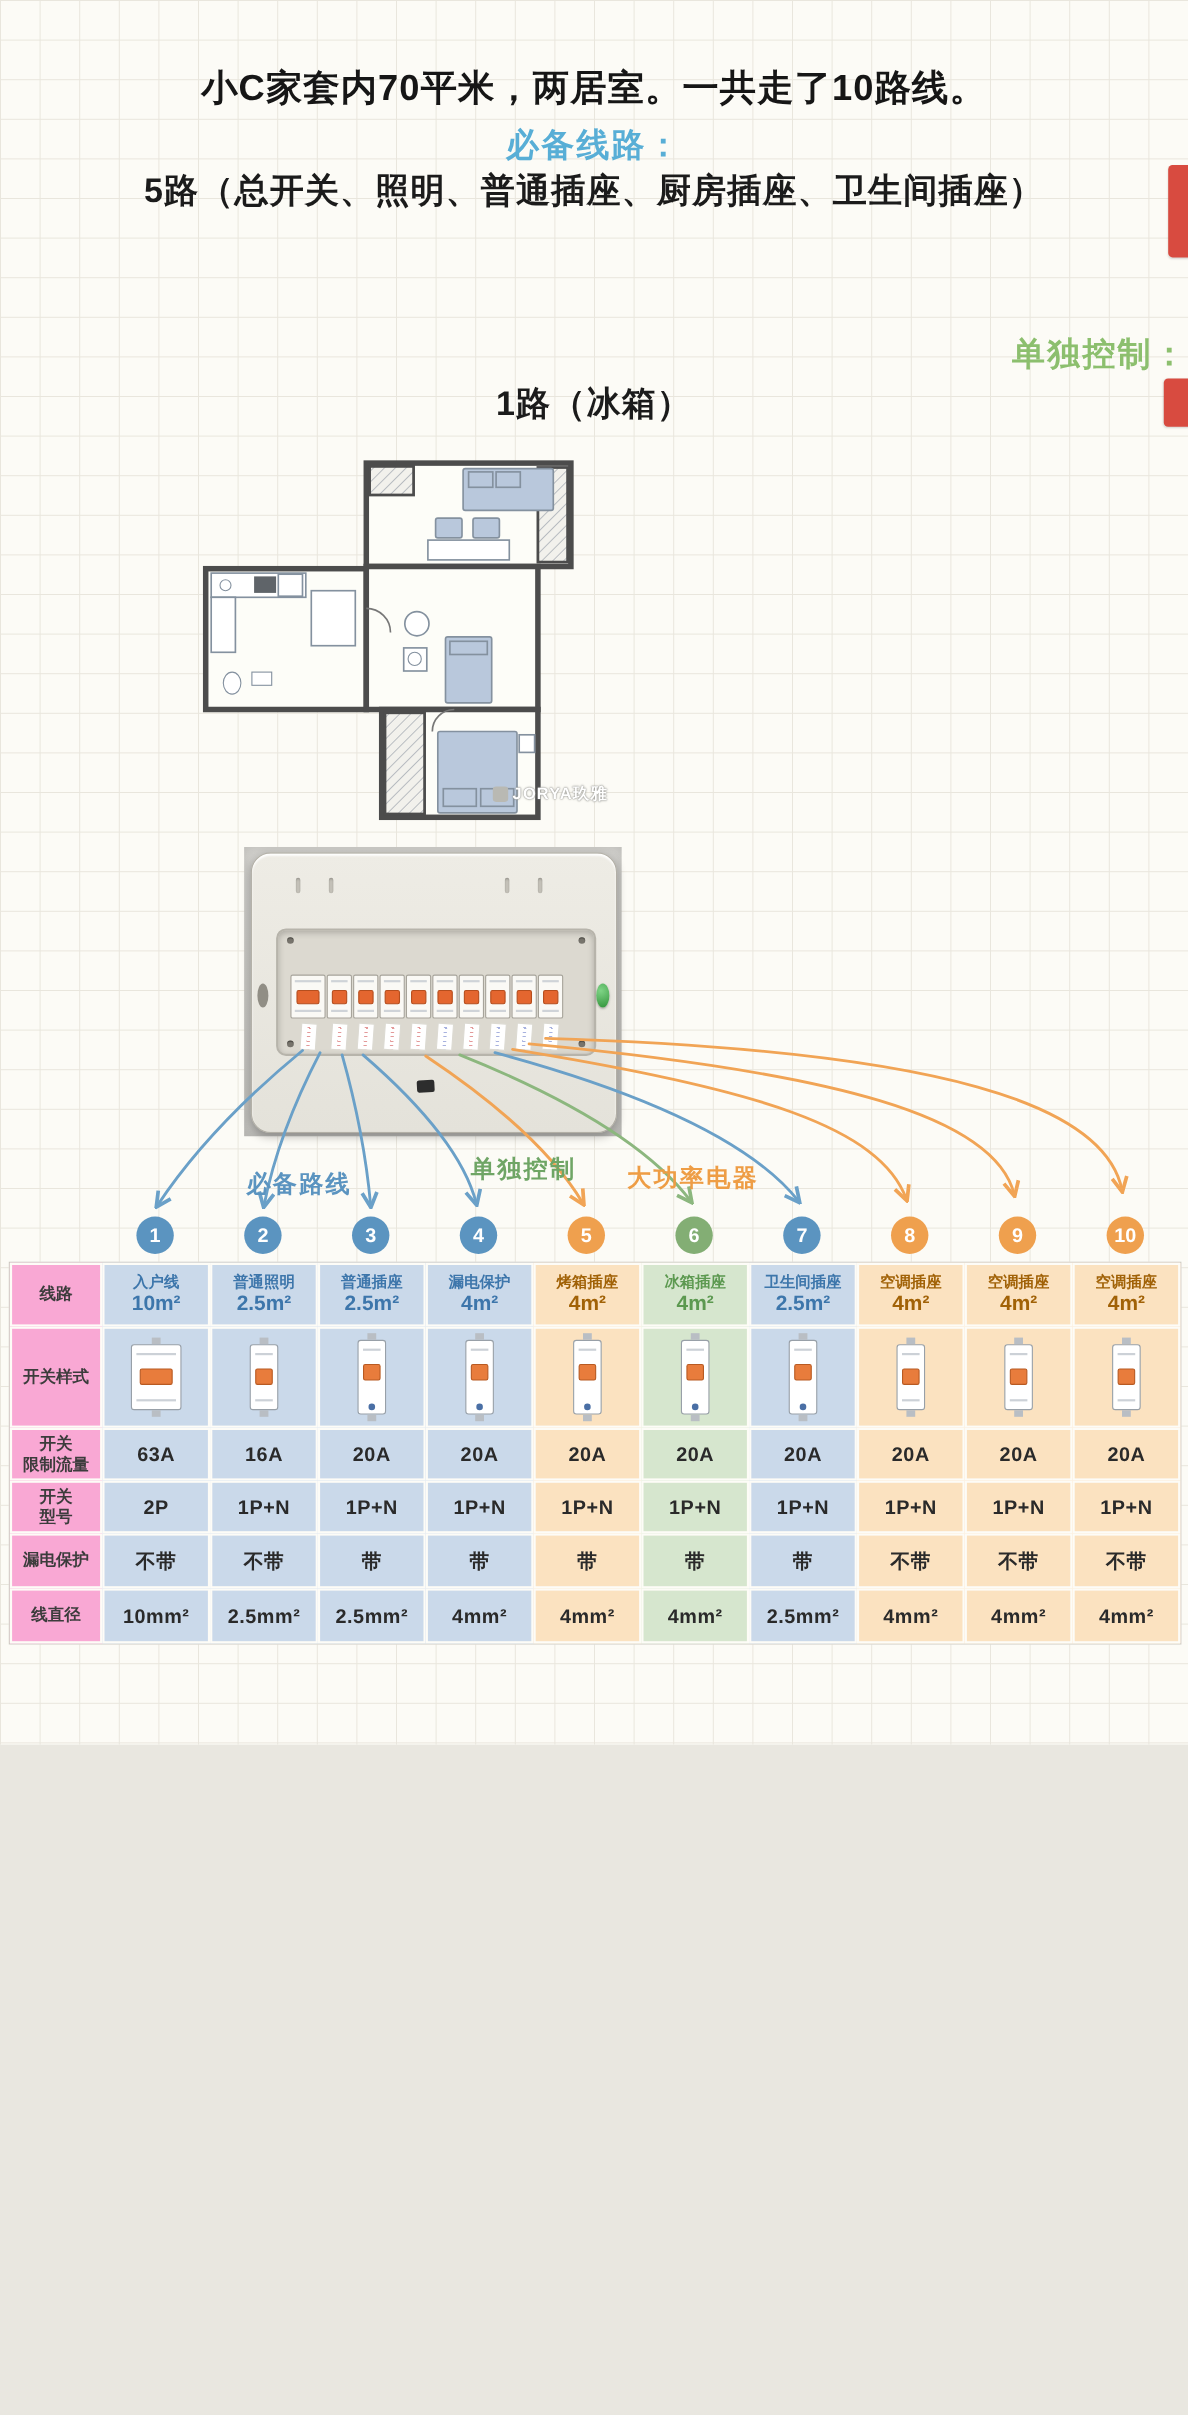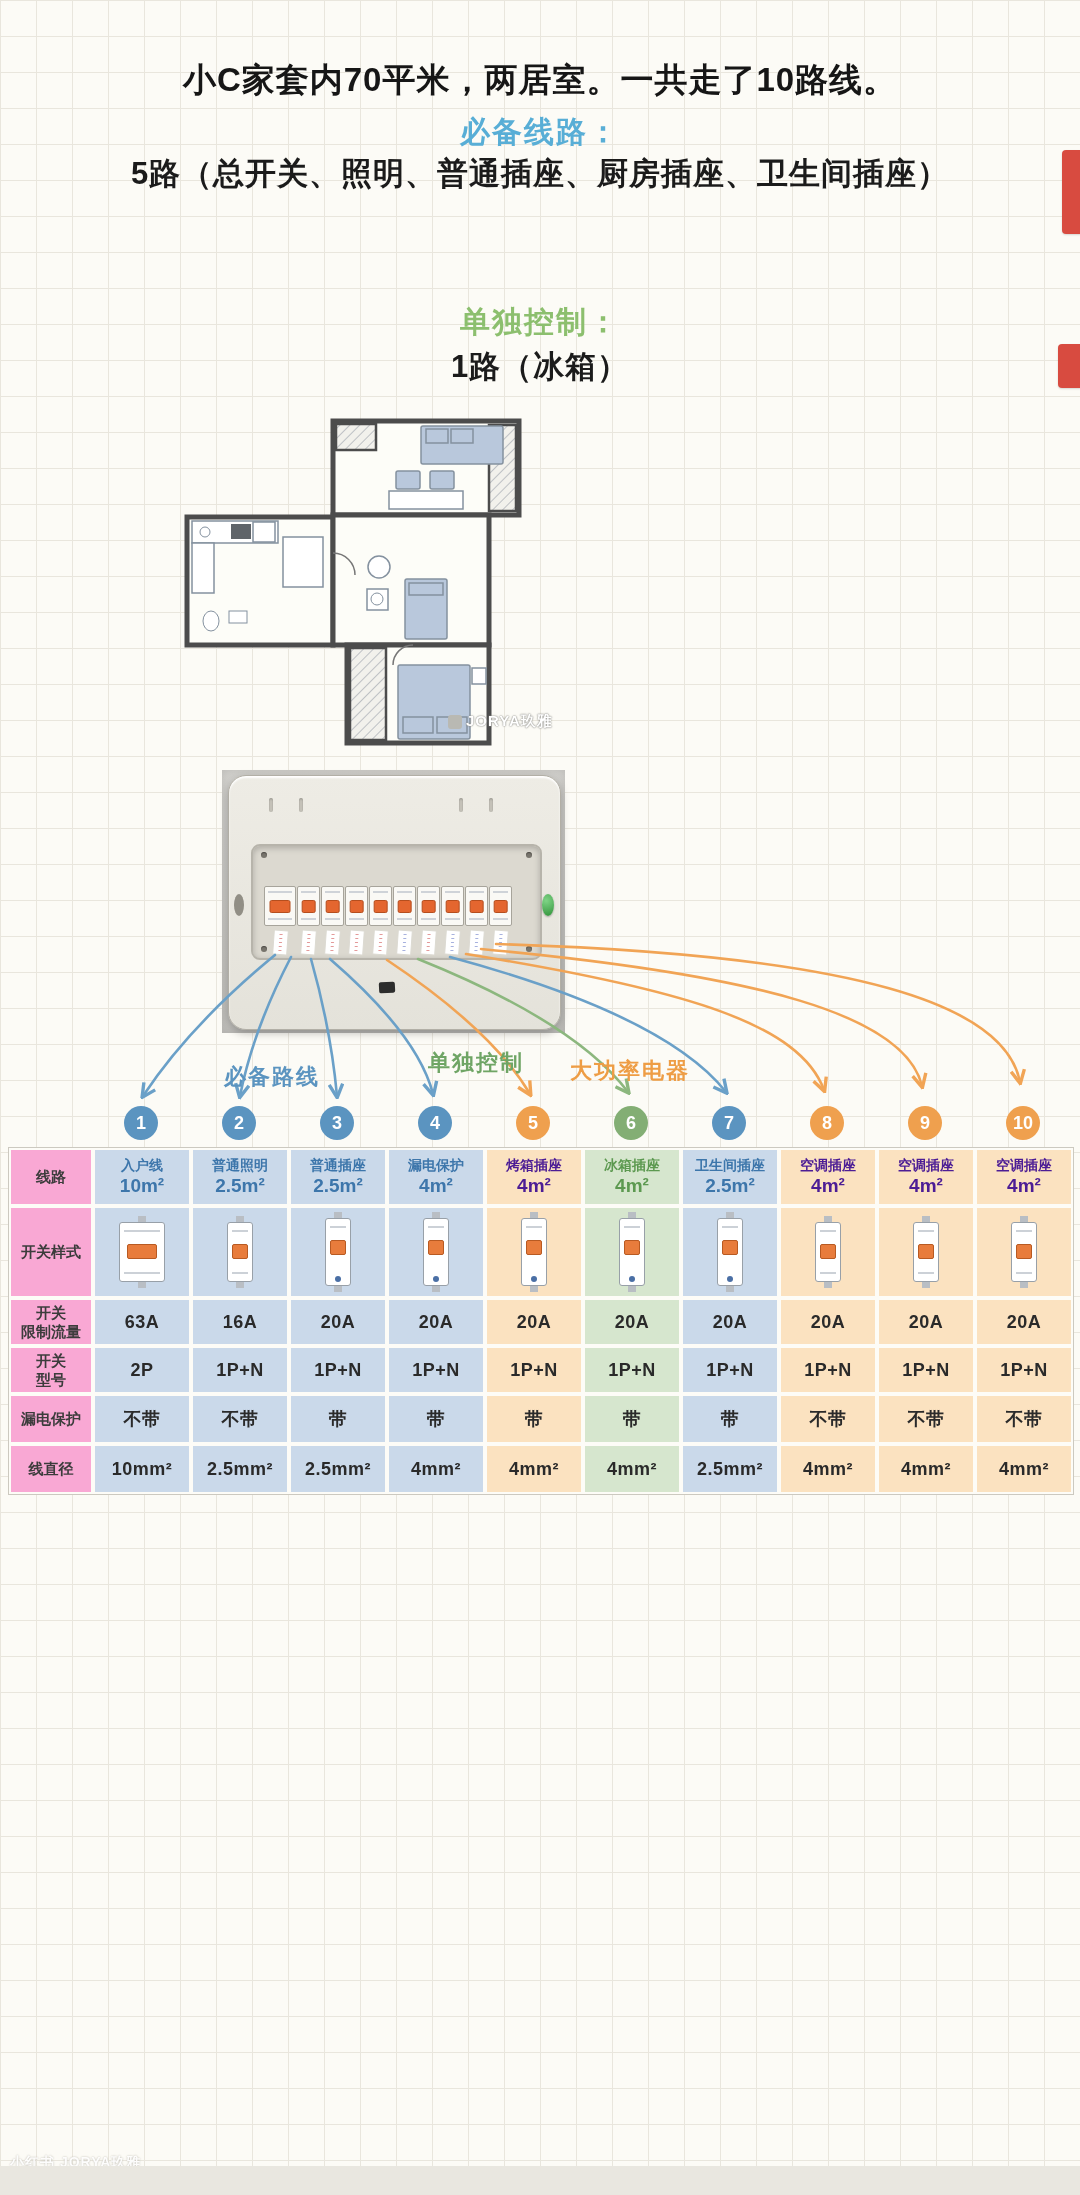--- a/index.html
+++ b/index.html
@@ -1,26 +1,26 @@
 <!DOCTYPE html>
 <html><head>
 <meta charset="utf-8">
 <style>
   html,body{margin:0;padding:0;}
   body{font-family:"Liberation Sans","DejaVu Sans",sans-serif;background:#e9e7e0;}
-  .page{position:relative;width:1080px;height:2166px;margin:0 auto;overflow:hidden;
+  .page{position:relative;width:1080px;height:1586px;margin:0 auto;overflow:hidden;
     background-color:#fcfbf6;
     background-image:linear-gradient(#e9e6dd 1px,transparent 1px),linear-gradient(90deg,#e9e6dd 1px,transparent 1px);
     background-size:36px 36px;}
   .abs{position:absolute;}
   .ctr{left:0;width:1080px;text-align:center;}
   .intro-line{font-size:33px;font-weight:700;color:#161616;letter-spacing:1px;}
   .sec-title{font-size:30px;font-weight:700;letter-spacing:2px;}
   .sec-body{font-size:31px;font-weight:700;color:#1b1b1b;letter-spacing:1px;}
-  .t-blue{color:#58aed6;} .t-orange{color:#f29a45;} .t-green{color:#8cbf6e;}
+  .t-blue{color:#58aed6;} .t-orange{color:#f29a45;} .t-green{color:#8cbf6e;text-align:right;}
 
   
   .red-tab{background:#d84b40;border-radius:4px;box-shadow:0 1px 2px rgba(0,0,0,.15);}
 
   
   .plan-wrap{left:183px;top:413px;width:345px;height:335px;}
   .plan-watermark{left:448px;top:712px;font-size:15px;font-weight:700;color:#ffffff;
     text-shadow:0 0 2px #8b8b86,0 0 1px #8b8b86;letter-spacing:1px;display:flex;align-items:center;gap:4px;}
   .wm-glyph{display:inline-block;width:14px;height:14px;background:#b9b9b3;border-radius:3px;}
 
@@ -65,21 +65,21 @@
 
   
   .tbl{left:8px;top:1147px;display:grid;grid-template-columns:84px repeat(10,98px);
     grid-template-rows:58px 92px 48px 48px 50px 50px;background:#fff;border:1px solid #ccc9c0;}
   .cell{border:2px solid #fdfcf7;box-sizing:border-box;display:flex;flex-direction:column;
     align-items:center;justify-content:center;text-align:center;}
   .ch{background:#f9a8d4;color:#3c3c3c;font-size:15px;font-weight:700;white-space:pre-line;line-height:1.3;}
   .cb{background:#cad9ea;} .co{background:#fbe2c0;} .cg{background:#d6e6ce;}
   .nm{font-size:14px;font-weight:700;line-height:1.25;}
   .spec{font-size:19px;font-weight:700;}
-  .cb .nm,.cb .spec{color:#3d76ab;} .co .nm,.co .spec{color:#4c1d95;} .cg .nm,.cg .spec{color:#5c9950;}
+  .cb .nm,.cb .spec{color:#3d76ab;} .co .nm,.co .spec{color:#a16207;} .cg .nm,.cg .spec{color:#5c9950;}
   .val{font-size:18px;font-weight:700;color:#2a2a2a;letter-spacing:.5px;}
 
   
   .bk{position:relative;width:26px;height:60px;background:#fff;border:1.5px solid #98a0a8;border-radius:3px;box-sizing:border-box;}
   .bk::before{content:"";position:absolute;left:50%;transform:translateX(-50%);top:-7px;width:8px;height:6px;background:#b9bec4;}
   .bk::after{content:"";position:absolute;left:50%;transform:translateX(-50%);bottom:-7px;width:8px;height:6px;background:#b9bec4;}
   .bk .ln{position:absolute;top:7px;left:4px;right:4px;height:2px;background:#ccd1d7;}
   .bk .ln2{top:auto;bottom:7px;}
   .bk .hd{position:absolute;left:50%;transform:translateX(-50%);top:21px;width:16px;height:15px;background:#e87c3c;
     border:1px solid #b85a22;border-radius:2px;box-sizing:border-box;}

